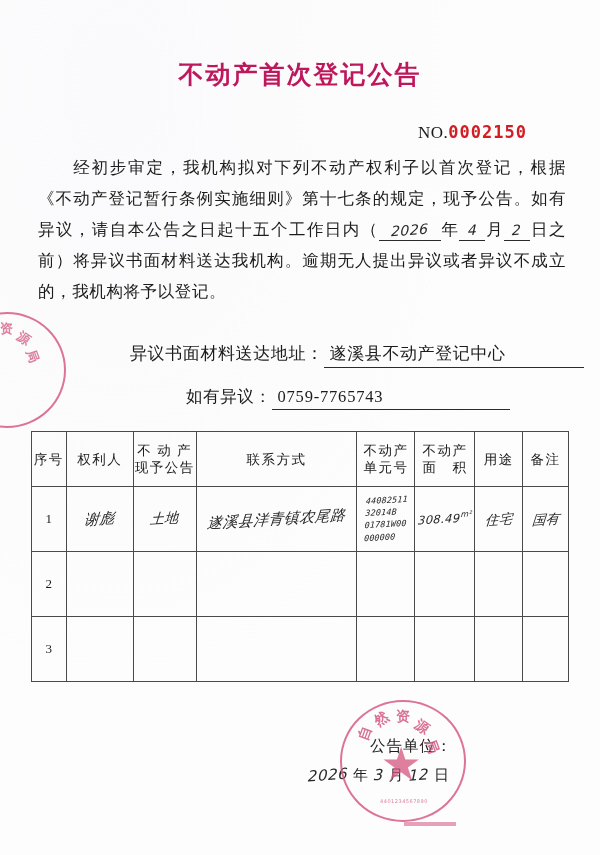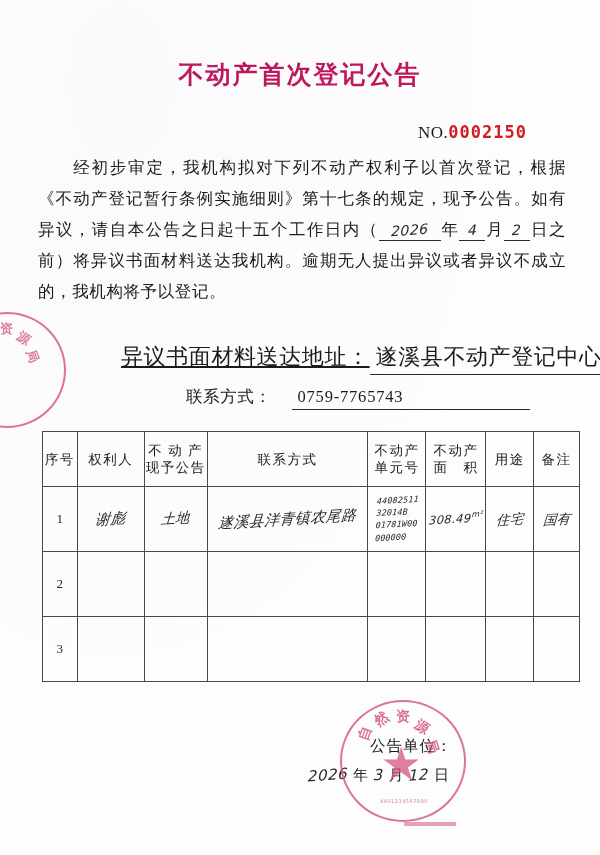--- a/index.html
+++ b/index.html
@@ -89,26 +89,25 @@
     line-height: 19px;
     height: 20px;
   }
   .bl-year  { width: 62px; }
   .bl-month { width: 26px; }
   .bl-day   { width: 26px; }
 
   .addr-row {
     position: absolute;
     top: 342px;
-    left: 121px;
+    left: 130px;
     width: 450px;
-    font-size: 22px;
+    font-size: 17px;
     letter-spacing: 0.6px;
     white-space: nowrap;
-    text-decoration: underline;
   }
   .addr-value {
     display: inline-block;
     min-width: 250px;
     border-bottom: 1px solid #2b2b2b;
     padding: 0 4px 2px 6px;
   }
 
   .tel-row {
     position: absolute;
@@ -119,28 +118,27 @@
     letter-spacing: 0.6px;
     white-space: nowrap;
   }
   .tel-value {
     display: inline-block;
     min-width: 228px;
     border-bottom: 1px solid #2b2b2b;
     padding: 0 4px 2px 6px;
     font-family: "Liberation Serif", serif;
     letter-spacing: 0.8px;
-    margin-left: 20px;
   }
 
   
   table.reg-table {
     position: absolute;
     top: 431px;
-    left: 42px;
+    left: 31px;
     width: 538px;
     border-collapse: collapse;
     table-layout: fixed;
   }
   table.reg-table td,
   table.reg-table th {
     border: 1px solid #4a4a4a;
     font-weight: normal;
     vertical-align: middle;
     text-align: center;
@@ -327,21 +325,21 @@
 
 <div class="body-text">
   <span class="indent"></span><span>经初步审定，我机构拟对下列不动产权利子以首次登记，根据《不动产登记暂行条例实施细则》第十七条的规定，现予公告。如有异议，请自本公告之日起十五个工作日内（</span><span class="blank-line bl-year"><span class="hand">2026</span></span><span>年</span><span class="blank-line bl-month"><span class="hand">4</span></span><span>月</span><span class="blank-line bl-day"><span class="hand">2</span></span><span>日之前</span><span>）将异议书面材料送达我机构。逾期无人提出异议或者异议不成立的，我机构将予以登记。</span>
 </div>
 
 <div class="addr-row">
   <span>异议书面材料送达地址：</span><span class="addr-value">遂溪县不动产登记中心</span>
 </div>
 
 <div class="tel-row">
-  <span>联系方式：</span><span class="tel-value">0759-7765743</span>
+  <span>如有异议：</span><span class="tel-value">0759-7765743</span>
 </div>
 
 <table class="reg-table">
   <colgroup>
     <col class="col-idx">
       <col class="col-owner">
       <col class="col-type">
       <col class="col-loc">
     <col class="col-unit">
       <col class="col-area">

